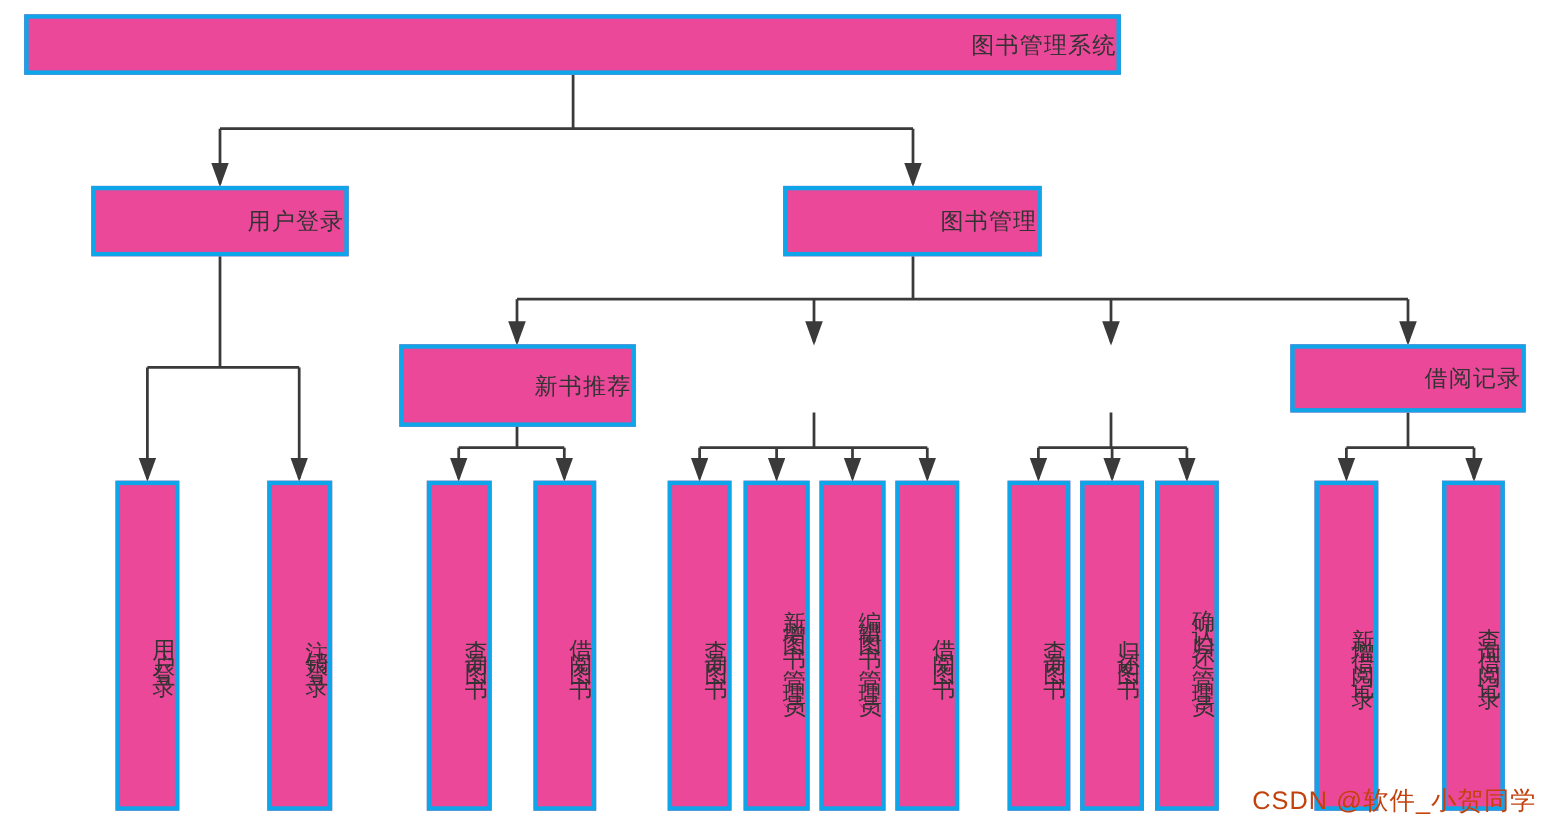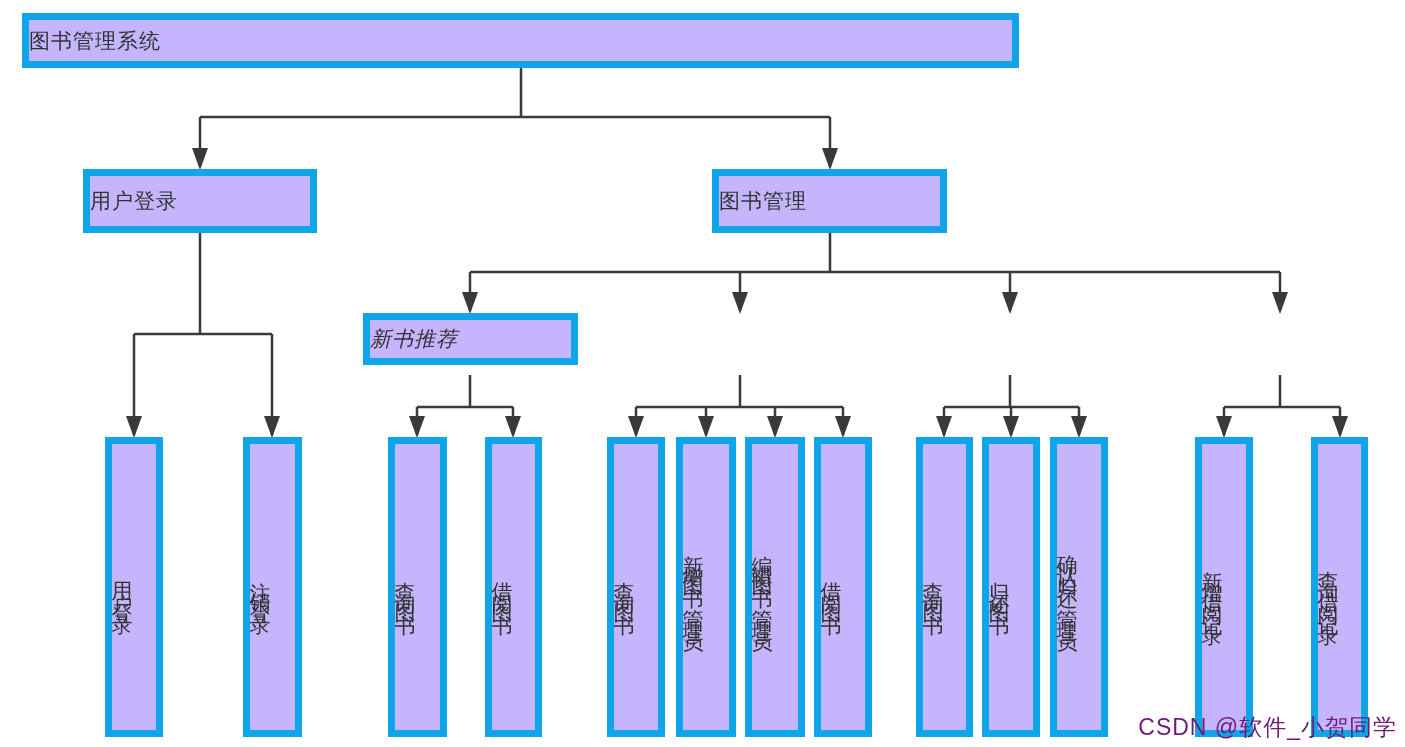--- a/index.html
+++ b/index.html
@@ -17,44 +17,44 @@
   }
   svg.connectors {
     position: absolute;
     left: 0; top: 0;
     width: 1405px;
     height: 747px;
     z-index: 1;
   }
   .box {
     position: absolute;
-    border: 7px solid #0ea5e9;
-    background: #c4b5fd;
+    border: 4px solid #0ea5e9;
+    background: #ec4899;
     display: flex;
     align-items: center;
-    justify-content: flex-start;
+    justify-content: flex-end;
     z-index: 2;
     font-size: 21px;
     letter-spacing: 1px;
     color: #333333;
     text-align: center;
   }
   .box.leaf span {
     writing-mode: vertical-rl;
     text-orientation: mixed;
     letter-spacing: 11px;
     font-size: 21px;
     line-height: 1;
   }
   .watermark {
     position: absolute;
     right: 8px;
     bottom: 4px;
     font-size: 23px;
-    color: #701a75;
+    color: #c2410c;
     letter-spacing: 1px;
     z-index: 3;
     white-space: nowrap;
   }
 </style>
 </head>
 <body>
 
 <div class="canvas">
 
@@ -119,22 +119,25 @@
     <span>图书管理系统</span>
   </div>
 
   <div class="box" style="left:83px; top:169px; width:234px; height:64px;">
     <span>用户登录</span>
   </div>
   <div class="box" style="left:712px; top:169px; width:235px; height:64px;">
     <span>图书管理</span>
   </div>
 
-  <div class="box" style="left:363px; top:313px; width:215px; height:52px;font-style:italic;">
+  <div class="box" style="left:363px; top:313px; width:215px; height:75px;">
     <span>新书推荐</span>
+  </div>
+  <div class="box" style="left:1173px; top:313px; width:214px; height:62px;">
+    <span>借阅记录</span>
   </div>
 
   <div class="box leaf" style="left:105px; top:437px; width:58px; height:300px;">
     <span>用户登录</span>
   </div>
   <div class="box leaf" style="left:243px; top:437px; width:59px; height:300px;">
     <span>注销登录</span>
   </div>
   <div class="box leaf" style="left:388px; top:437px; width:59px; height:300px;">
     <span>查询图书</span>

